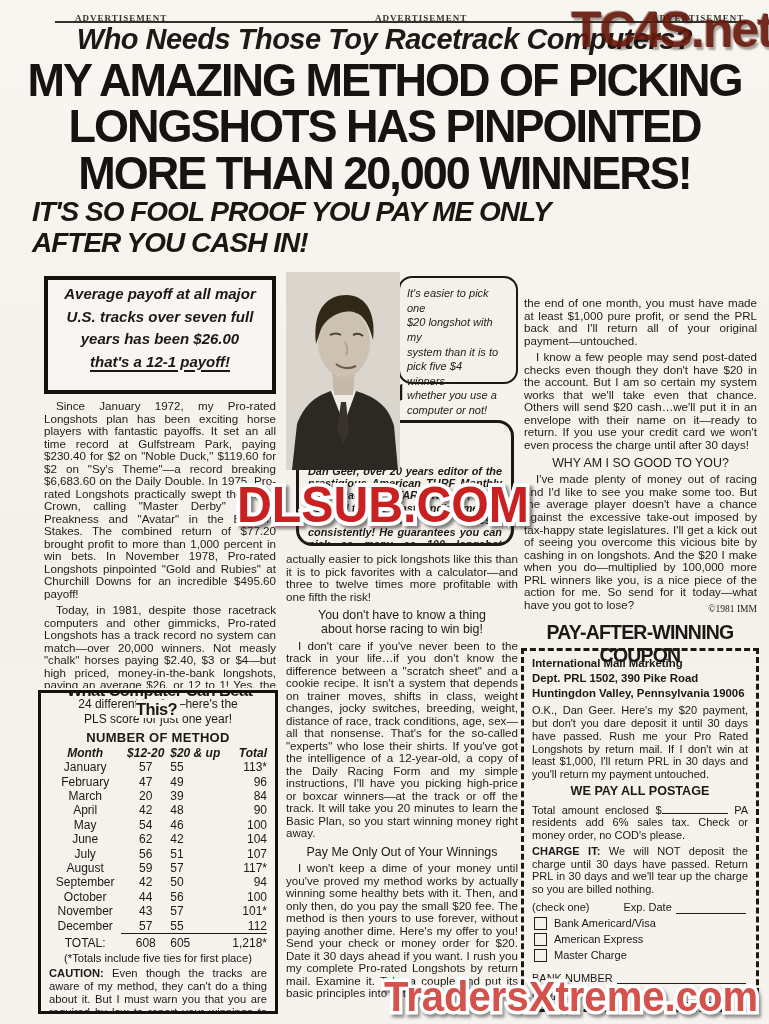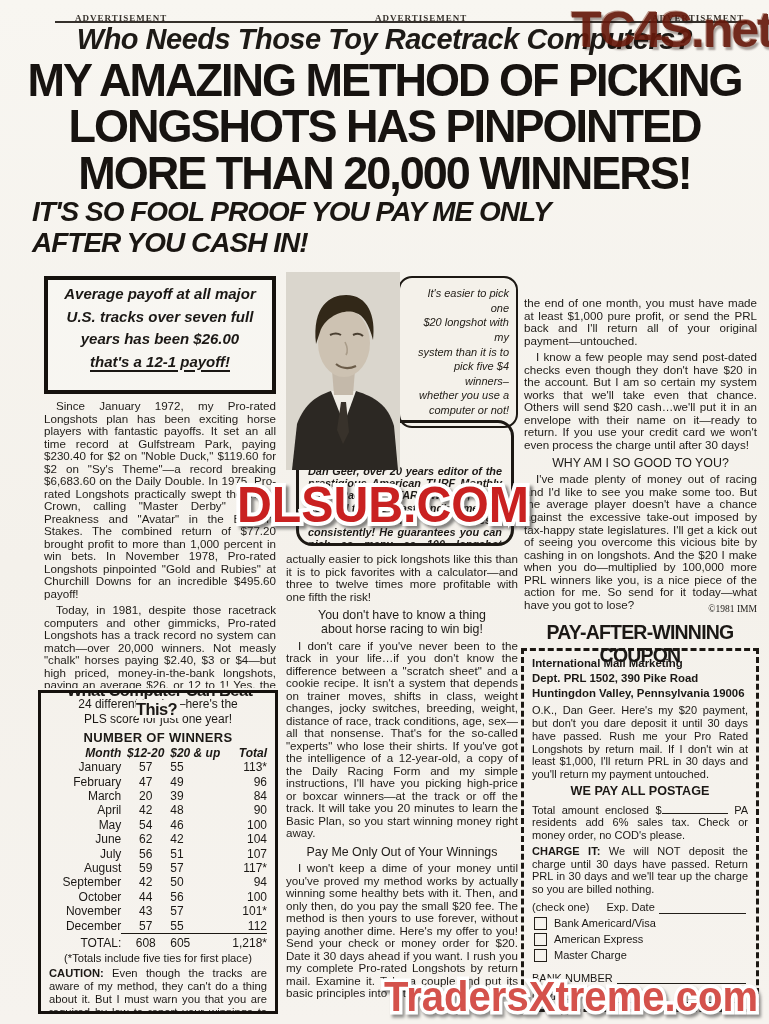--- a/index.html
+++ b/index.html
@@ -32,35 +32,35 @@
   
   .stat-box{position:absolute;left:38px;top:690px;width:240px;height:324px;box-sizing:border-box;
             border:3.5px solid #15110d;padding:3px 8px 2px 8px;overflow:hidden;}
   .stat-title{position:absolute;top:-12px;left:0;right:0;text-align:center;}
   .stat-title span{background:#f5f2ec;padding:0 3px;font-size:16.5px;font-weight:800;letter-spacing:-0.6px;}
   .stat-sub{text-align:center;font-size:12px;line-height:1.2;margin-top:1px;}
   .stat-sub:first-of-type{margin-top:9px;}
   .stat-head{text-align:center;font-size:13px;font-weight:800;letter-spacing:0.3px;margin:3px 0 1px 0;}
   table.winners{width:100%;border-collapse:collapse;font-size:12px;}
   table.winners td{padding:0;height:14.4px;line-height:14.4px;}
-  table.winners td:nth-child(1){text-align:right;width:74px;}
+  table.winners td:nth-child(1){text-align:center;width:74px;}
   table.winners td:nth-child(2){text-align:center;width:52px;}
   table.winners td:nth-child(3){text-align:left;width:62px;}
   table.winners td:nth-child(4){text-align:right;width:40px;}
   tr.colhead td{font-style:italic;font-weight:600;}
   tr.rule-row td:nth-child(n+2){border-bottom:1.8px solid #1c1813;}
   tr.total-row td{padding-top:2px;}
   .footnote{font-size:11.2px;text-align:center;margin-top:2px;}
   .caution{font-size:11.2px;line-height:1.14;text-align:justify;margin-top:3px;}
   
   .mid{position:absolute;left:286px;top:272px;width:232px;height:750px;}
   .photo{position:absolute;left:0;top:0;z-index:3;}
-  .bubble{position:absolute;left:112px;top:4px;width:120px;height:152px;box-sizing:border-box;z-index:2;
+  .bubble{position:absolute;left:112px;top:4px;width:120px;height:108px;box-sizing:border-box;z-index:2;
           border:2.5px solid #1c1813;border-radius:14px;background:#f4f1ea;padding:8px 7px;
-          font-style:italic;font-size:11px;line-height:1.33;text-align:right;color:#24201a;}
+          font-style:italic;font-size:11px;line-height:1.33;text-align:left;color:#24201a;}
   .tail{position:absolute;left:85px;top:112px;z-index:1;}
   .caption-box{position:absolute;left:10px;top:148px;width:218px;height:126px;box-sizing:border-box;z-index:2;
                border:3px solid #1c1813;border-radius:16px;padding:42px 9px 5px 9px;overflow:hidden;
                font-style:italic;font-weight:700;font-size:10.9px;line-height:1.12;text-align:justify;}
   .mid-text{position:absolute;left:0;top:281px;width:232px;height:469px;overflow:hidden;}
   
   .right-text{position:absolute;left:524px;top:284px;width:233px;height:350px;overflow:hidden;margin-top:13px;}
   .copyright{text-align:right;font-size:9.5px;margin-top:-11px;font-family:"Liberation Serif",serif;}
   .coupon-title{position:absolute;left:518px;top:621px;width:244px;text-align:center;font-size:19.5px;
                 font-weight:800;letter-spacing:-0.8px;}
@@ -107,21 +107,21 @@
 
   <div class="bodytxt" style="position:absolute;left:44px;top:400px;width:232px;height:288px;overflow:hidden;">
     <p>Since January 1972, my Pro-rated Longshots plan has been exciting horse players with fantastic payoffs. It set an all time record at Gulfstream Park, paying $230.40 for $2 on "Noble Duck," $119.60 for $2 on "Sy's Theme"—a record breaking $6,683.60 on the Daily Double. In 1975, Pro-rated Longshots practically swept the Triple Crown, calling "Master Derby" in the Preakness and "Avatar" in the Belmont Stakes. The combined return of $77.20 brought profit to more than 1,000 percent in win bets. In November 1978, Pro-rated Longshots pinpointed "Gold and Rubies" at Churchill Downs for an incredible $495.60 payoff!</p>
     <p>Today, in 1981, despite those racetrack computers and other gimmicks, Pro-rated Longshots has a track record no system can match—over 20,000 winners. Not measly "chalk" horses paying $2.40, $3 or $4—but high priced, money-in-the-bank longshots, paying an average $26, or 12 to 1! Yes, the record shows it's</p>
   </div>
 
   <div class="stat-box">
     <div class="stat-title"><span>What Computer Can Beat This?</span></div>
     <div class="stat-sub">24 different tracks—here's the</div>
     <div class="stat-sub">PLS score for just one year!</div>
-    <div class="stat-head">NUMBER OF WINNERS</div>
+    <div class="stat-head">NUMBER OF METHOD</div>
     <table class="winners">
       <tbody>
       <tr class="colhead">
         <td>Month</td>
         <td>$12-20</td>
         <td>$20 &amp; up</td>
         <td>Total</td>
       </tr>
       <tr>
             <td>January</td>
@@ -267,21 +267,21 @@
     <div class="cp-body">
       <span>Total amount enclosed $</span><span class="fl" style="width:66px"></span>
       <span>PA residents add 6% sales tax. Check or money order, no COD's please.</span>
     </div>
     <div class="cp-charge">
       <b>CHARGE IT:</b>
       <span>We will NOT deposit the charge until 30 days have passed. Return PRL in 30 days and we'll tear up the charge so you are billed nothing.</span>
     </div>
     <div class="cp-row" style="margin-top:5px">
       <span>(check one)</span>
-      <span style="margin-left:17px">Exp. Date</span>
+      <span style="margin-left:34px">Exp. Date</span>
       <span class="fl grow"></span>
     </div>
     <div class="cardrow">
       <span class="cb"></span>
       <span>Bank Americard/Visa</span>
     </div>
     <div class="cardrow">
       <span class="cb"></span>
       <span>American Express</span>
     </div>

